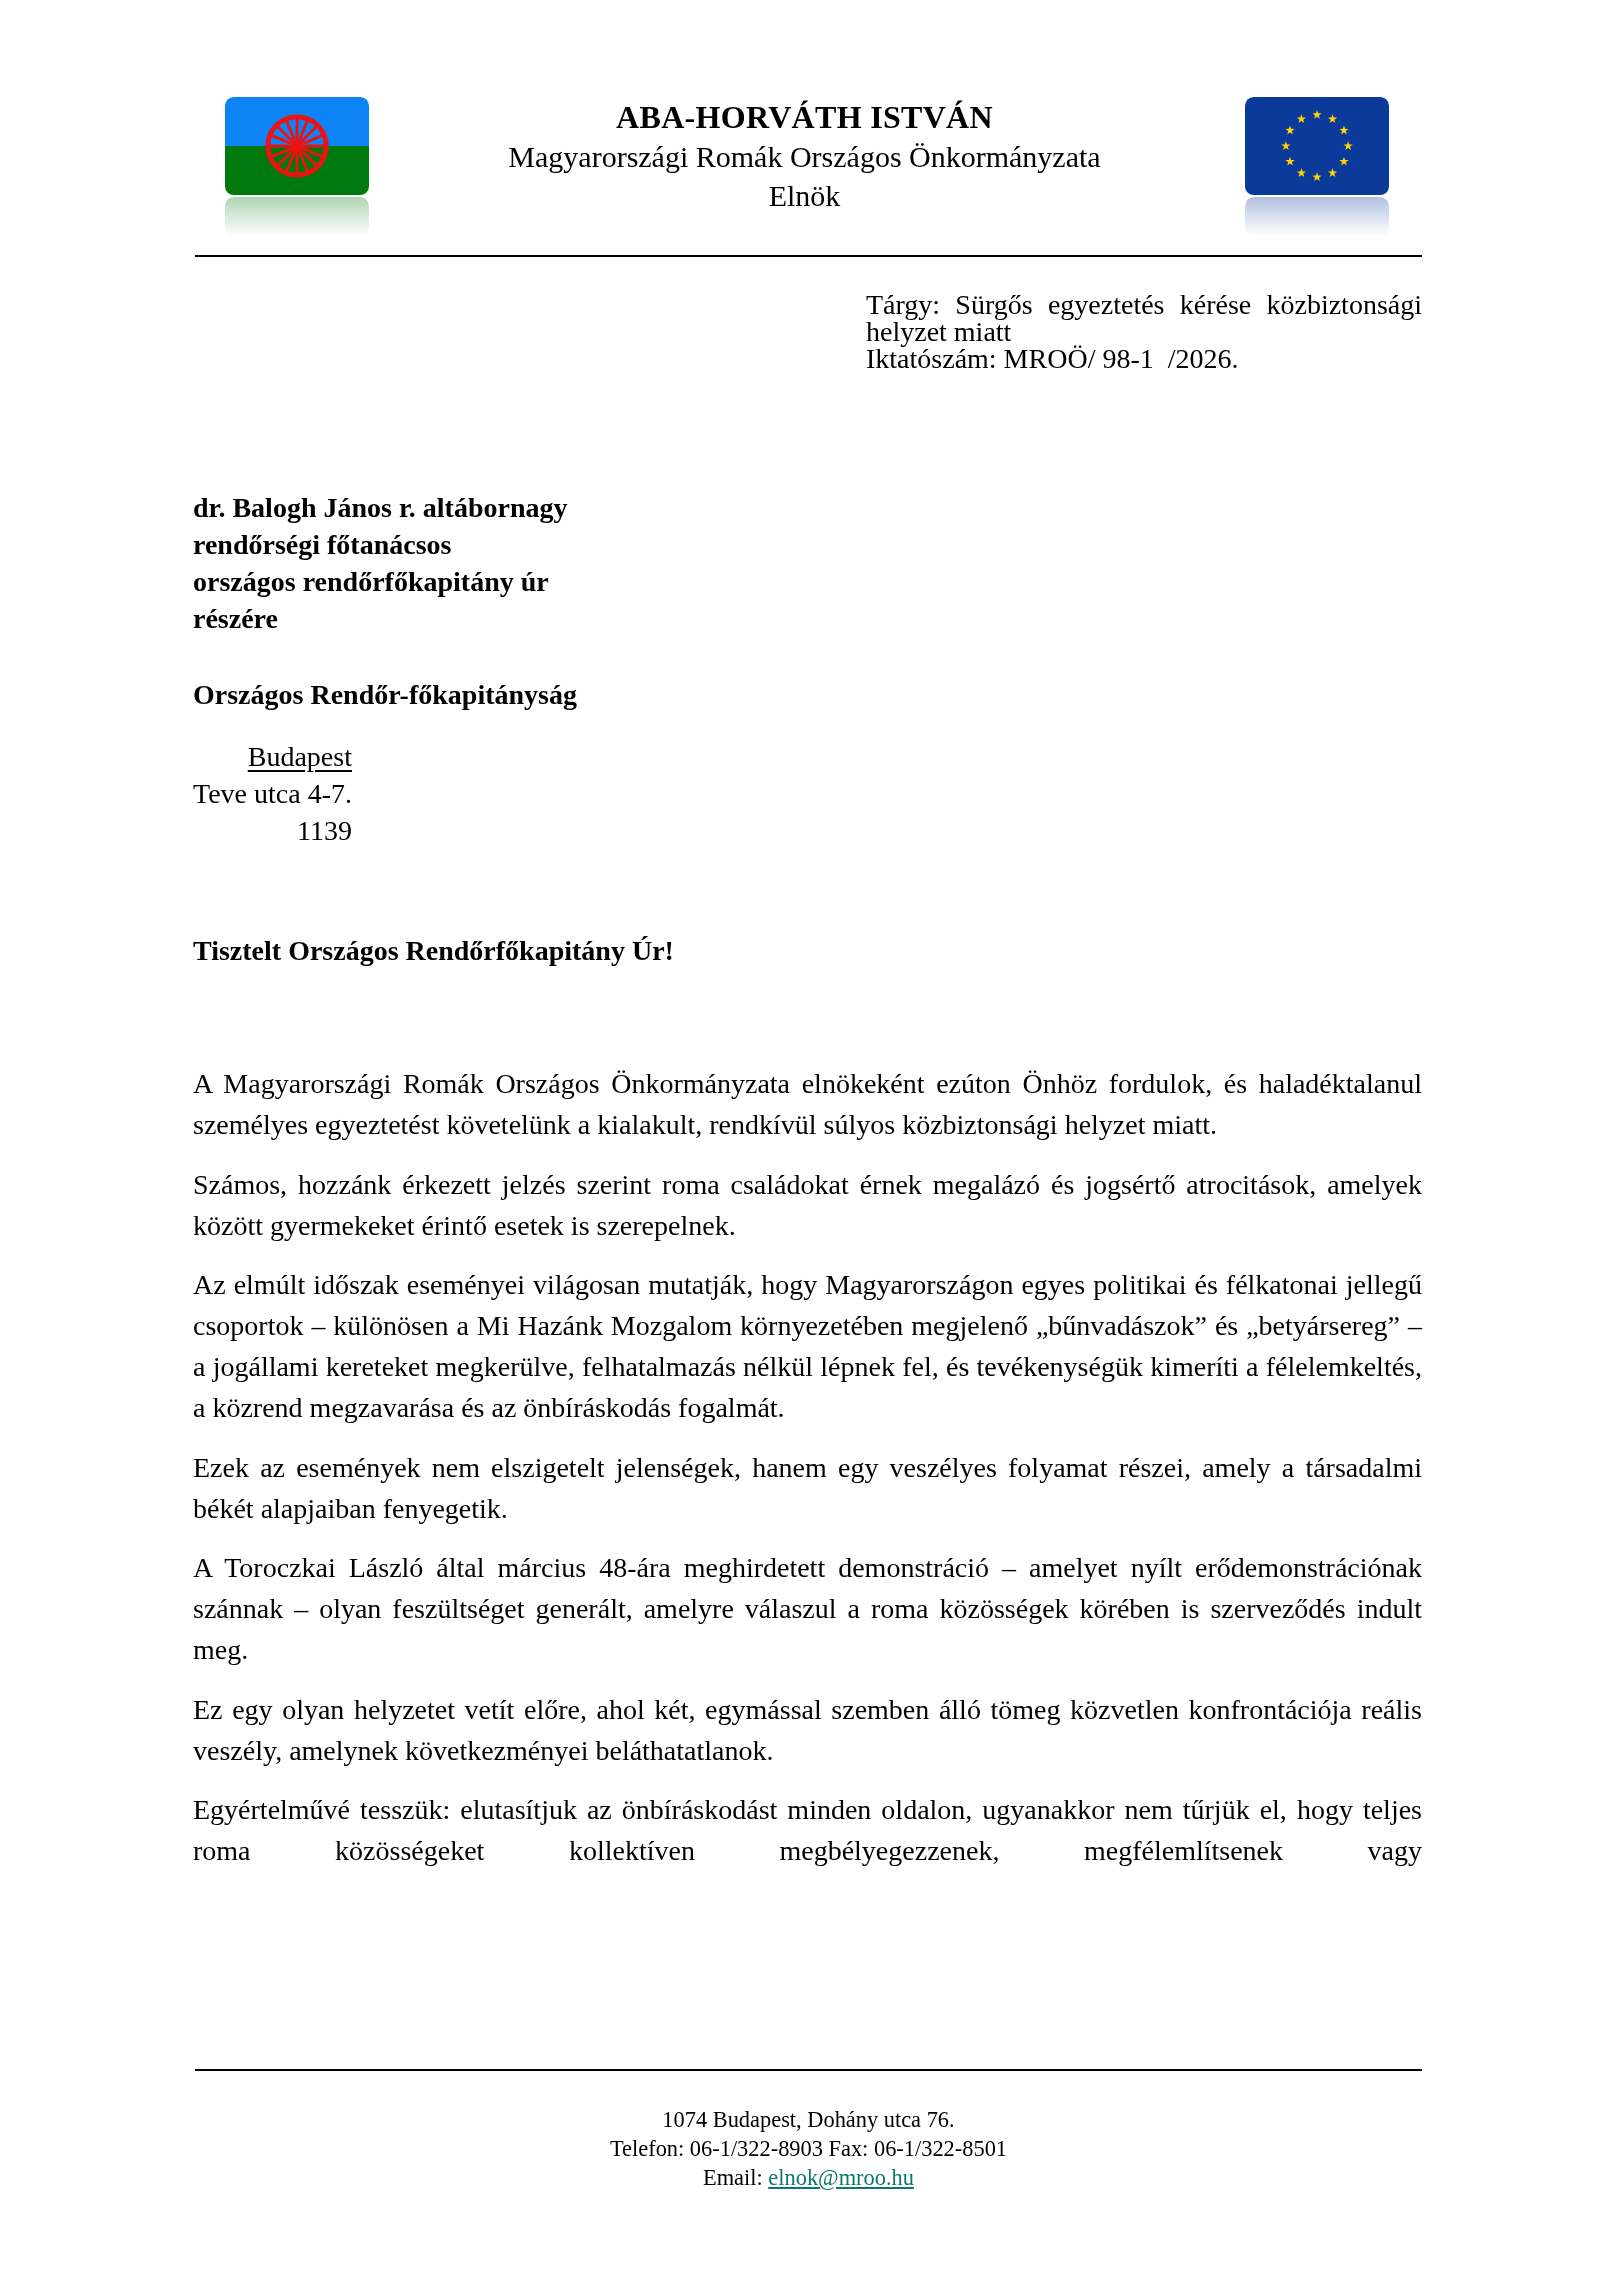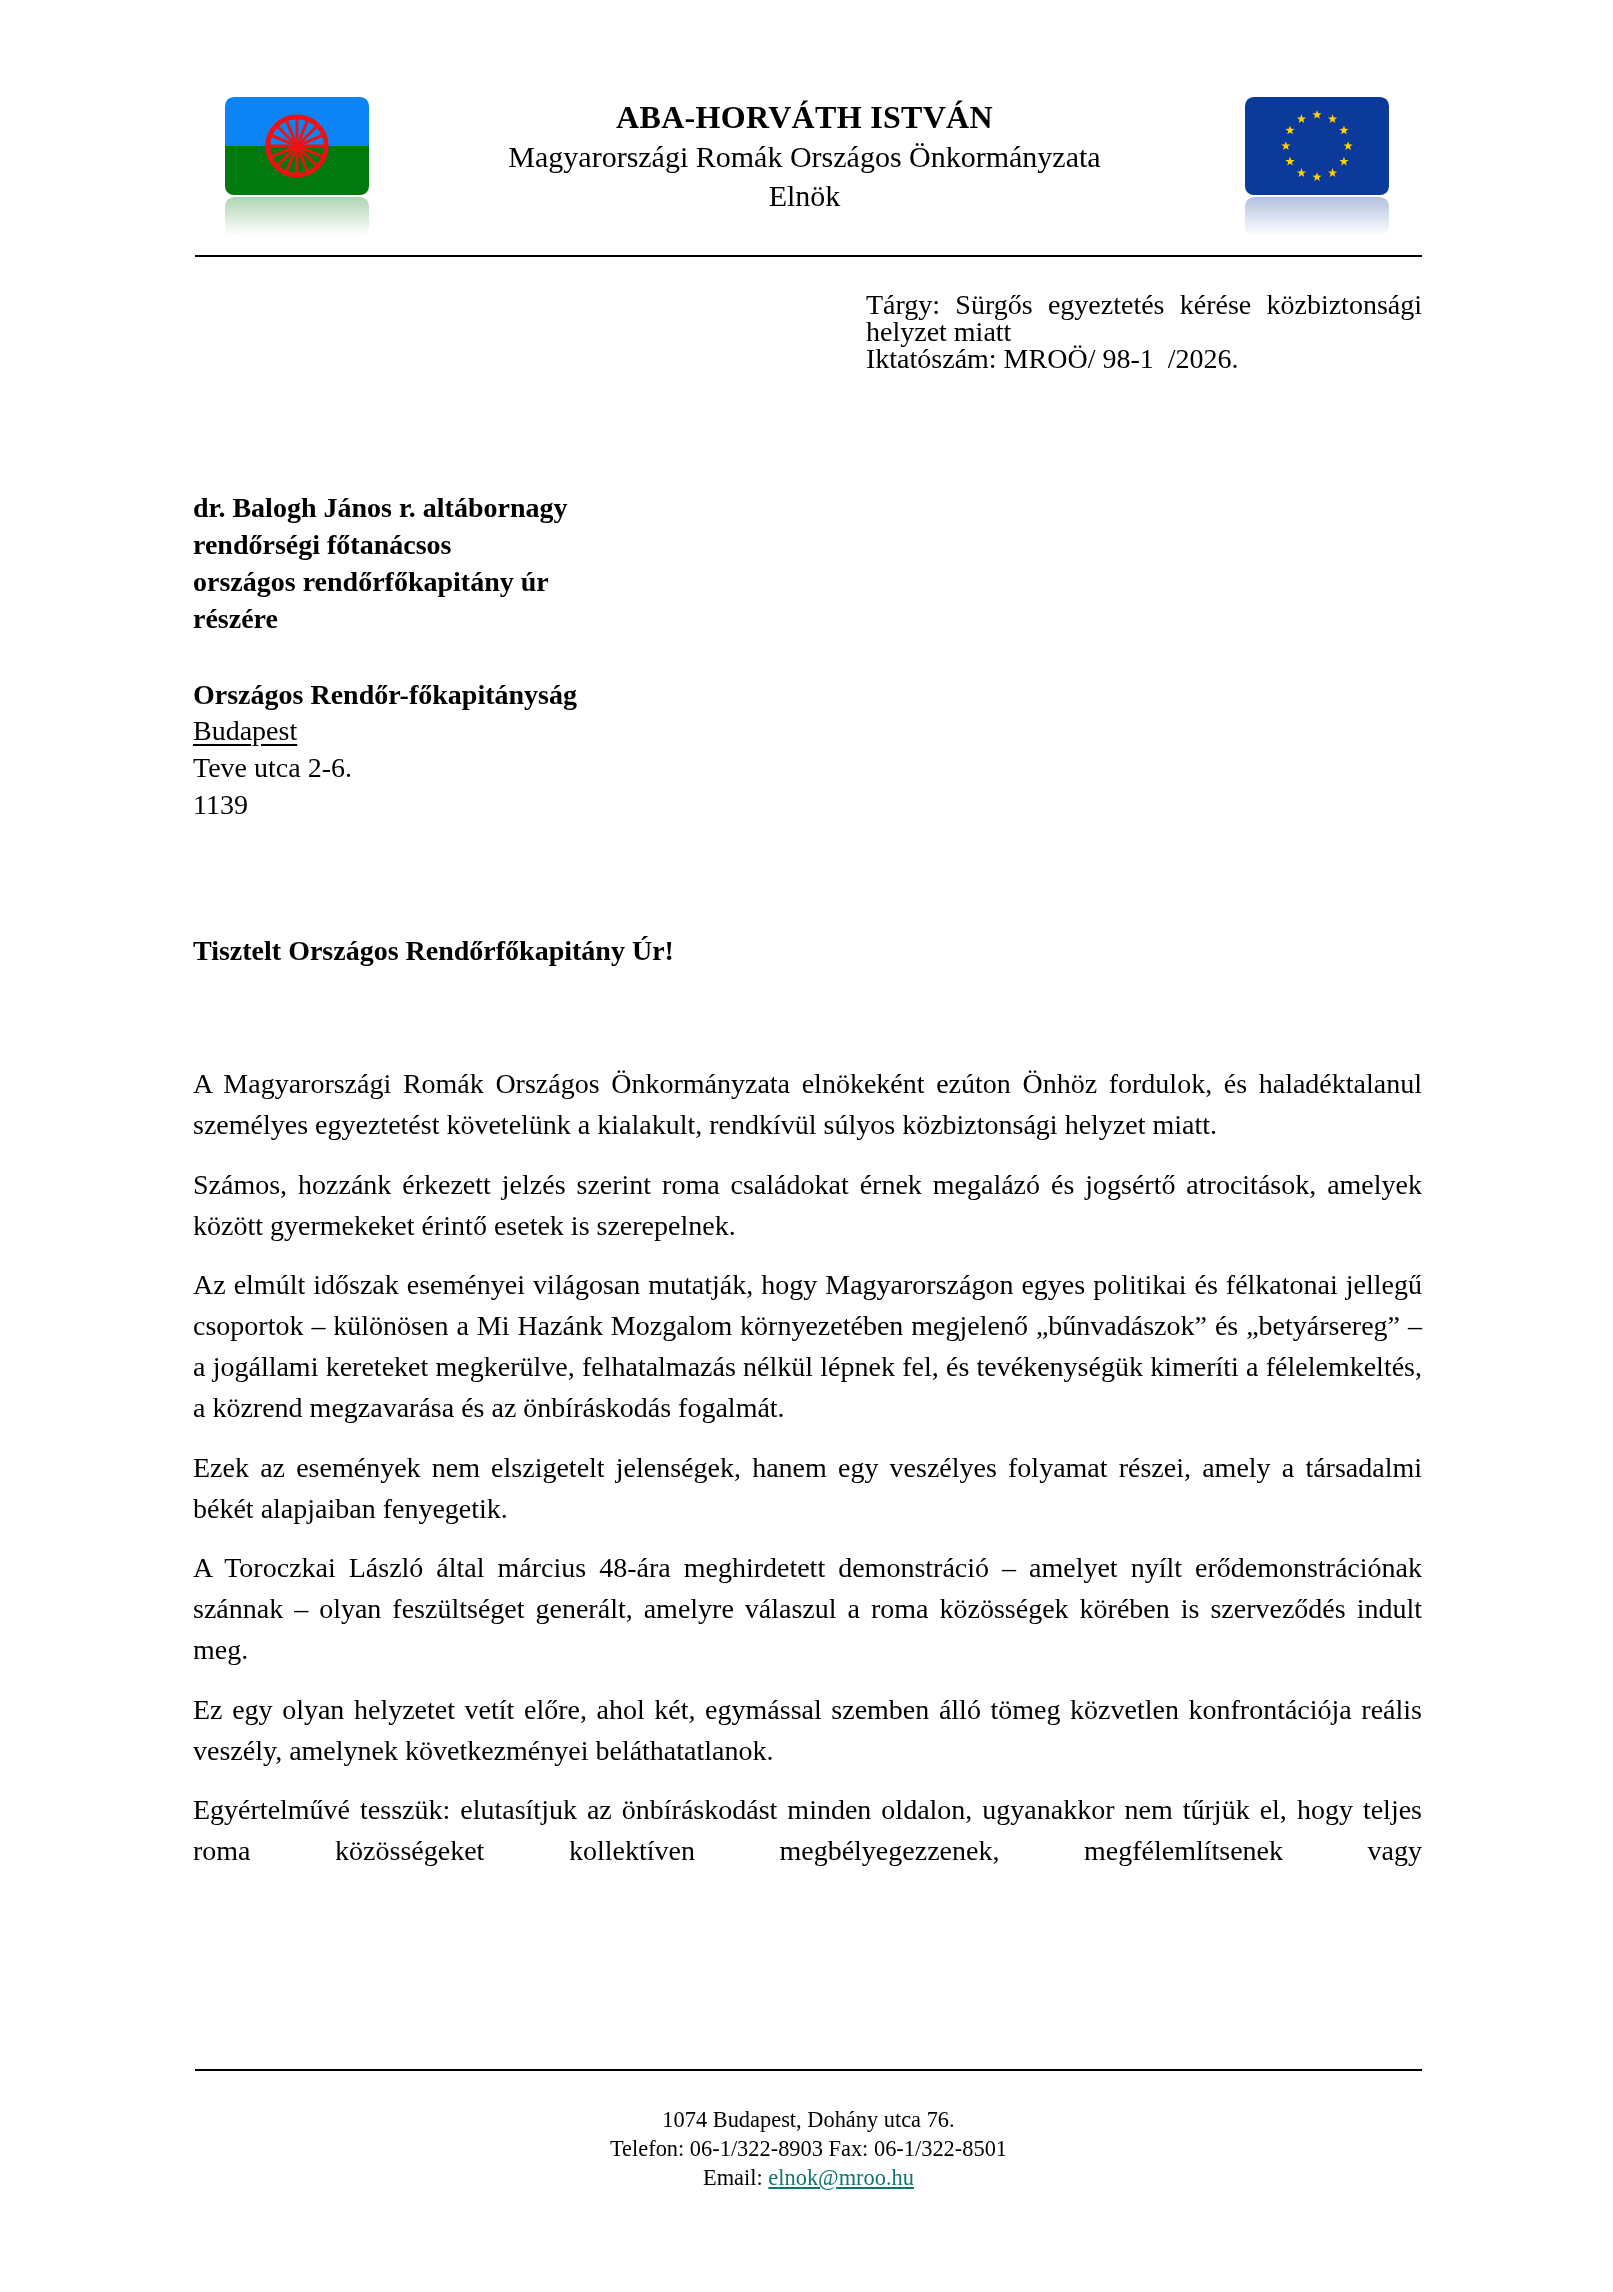--- a/index.html
+++ b/index.html
@@ -31,21 +31,21 @@
 
     
     .subject { position: absolute; left: 866px; width: 556px; top: 291px; font-size: 28px; line-height: 27px; }
     .subject .justify { text-align: justify; text-align-last: justify; }
 
     
     .addr { position: absolute; left: 193px; font-size: 28px; line-height: 37px; }
     .addr b { font-weight: bold; }
     #addr-block { top: 489px; }
     #addr-org { top: 676px; font-weight: bold; }
-    #addr-city { top: 712px; }
+    #addr-city { top: 738px; text-align: right; }
     .underline { text-decoration: underline; text-decoration-thickness: 2px; text-underline-offset: 3.9px; }
 
     #salutation { position: absolute; left: 193px; top: 935px; font-size: 28px; font-weight: bold; }
 
     
     .body-text { position: absolute; left: 193px; width: 1229px; font-size: 28px; line-height: 41px; text-align: justify; }
     .body-text p { margin: 0 0 18.5px 0; }
     #body { top: 1063px; }
     .last-line-justify { text-align-last: justify; }
 
@@ -123,21 +123,21 @@
 
 <div id="addr-block" class="addr">
   <div><b>dr. Balogh János r. altábornagy</b></div>
   <div><b>rendőrségi főtanácsos</b></div>
   <div><b>országos rendőrfőkapitány úr</b></div>
   <div><b>részére</b></div>
 </div>
 <div id="addr-org" class="addr">Országos Rendőr-főkapitányság</div>
 <div id="addr-city" class="addr">
   <div class="underline">Budapest</div>
-  <div>Teve utca 2-6.</div>
+  <div>Teve utca 4-7.</div>
   <div>1139</div>
 </div>
 
 <div id="salutation">Tisztelt Országos Rendőrfőkapitány Úr!</div>
 
 <div id="body" class="body-text">
   <p>A Magyarországi Romák Országos Önkormányzata elnökeként ezúton Önhöz fordulok, és haladéktalanul személyes egyeztetést követelünk a kialakult, rendkívül súlyos közbiztonsági helyzet miatt.</p>
   <p>Számos, hozzánk érkezett jelzés szerint roma családokat érnek megalázó és jogsértő atrocitások, amelyek között gyermekeket érintő esetek is szerepelnek.</p>
   <p>Az elmúlt időszak eseményei világosan mutatják, hogy Magyarországon egyes politikai és félkatonai jellegű csoportok – különösen a Mi Hazánk Mozgalom környezetében megjelenő „bűnvadászok” és „betyársereg” – a jogállami kereteket megkerülve, felhatalmazás nélkül lépnek fel, és tevékenységük kimeríti a félelemkeltés, a közrend megzavarása és az önbíráskodás fogalmát.</p>
   <p>Ezek az események nem elszigetelt jelenségek, hanem egy veszélyes folyamat részei, amely a társadalmi békét alapjaiban fenyegetik.</p>

